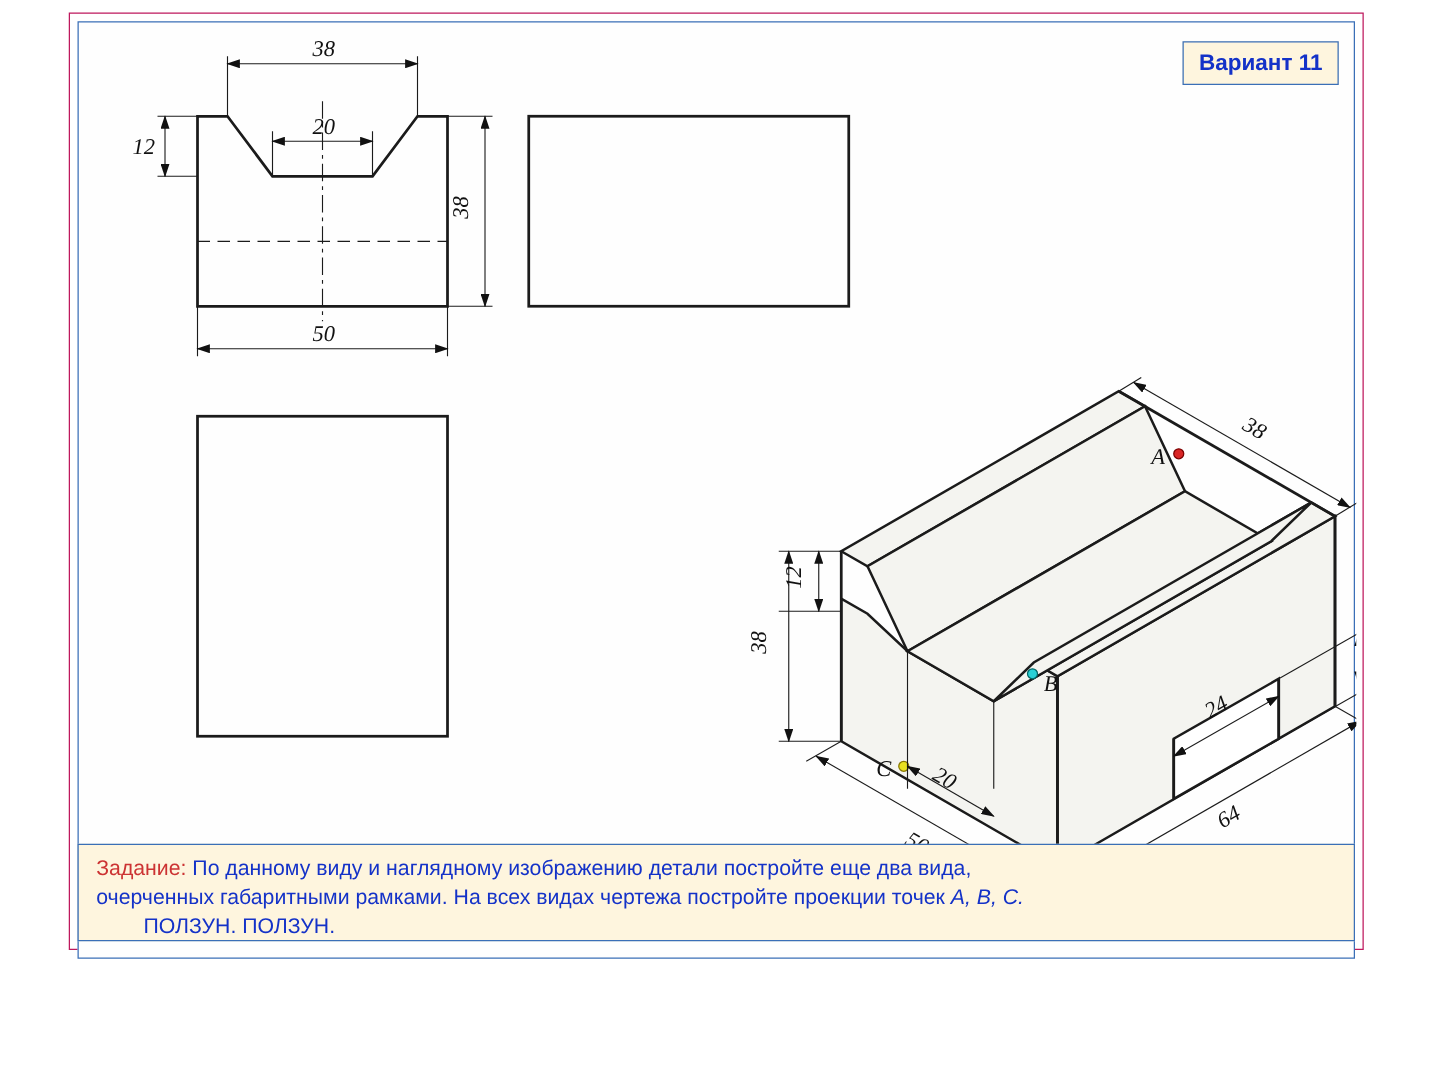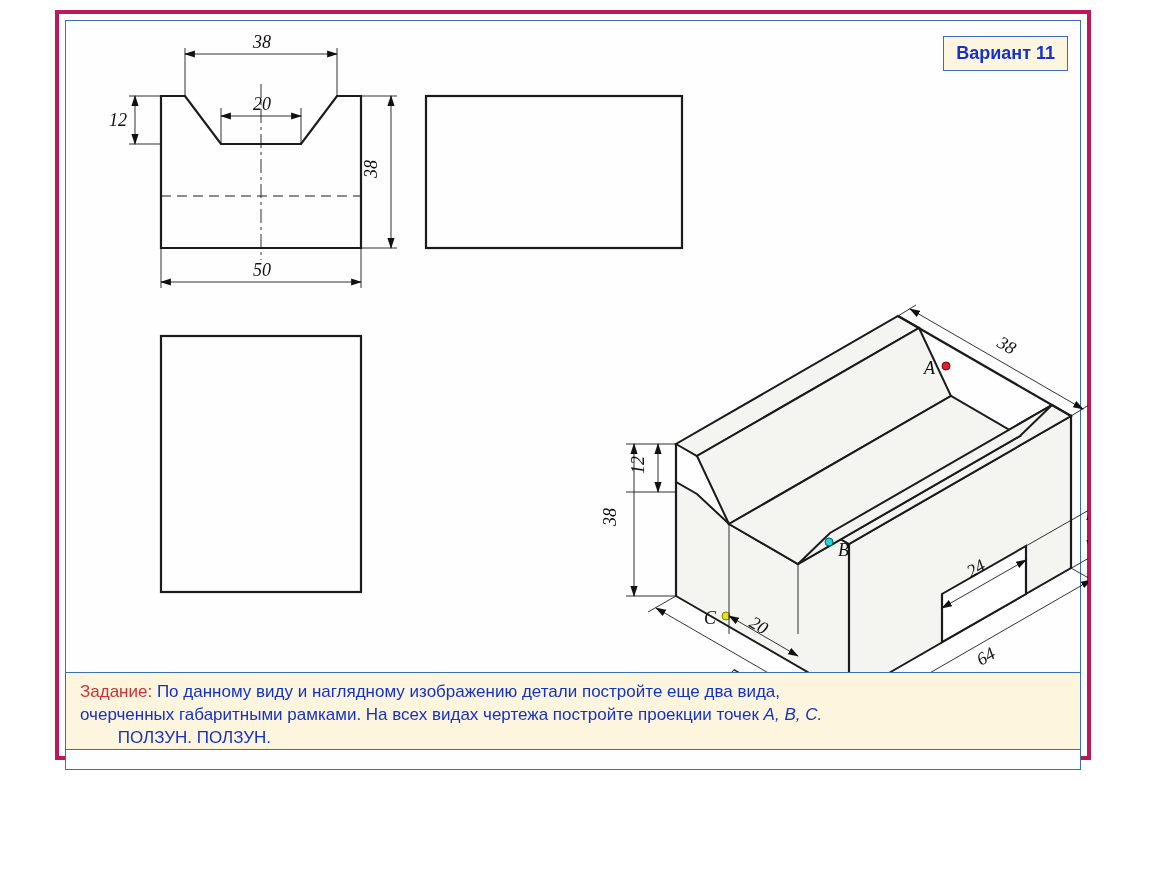--- a/index.html
+++ b/index.html
@@ -1,17 +1,17 @@
 <!DOCTYPE html>
 <html><head>
 <meta charset="utf-8">
 <style>
   body { margin:0; padding:0; background:#fff; font-family:Arial,sans-serif; }
   .outer { width:1149px; height:870px; box-sizing:border-box; padding:10px 55px 10px 55px; }
-  .frame { width:1036px; height:750px; border:4px solid #be185d; background:#fff; position:relative; box-sizing:border-box; }
+  .frame { width:1036px; height:750px; border:1px solid #be185d; background:#fff; position:relative; box-sizing:border-box; }
   .drawing-area { position:absolute; left:6px; top:6px; right:6px; height:748px; border:1px solid #3A6FB7; background:#fefefe; }
   .variant-box { position:absolute; right:12px; top:15px; background:#FEF5DE; border:1px solid #3A6FB7; padding:6px 12px; color:#1432C8; font-weight:bold; font-size:18px; }
   .task-box { position:absolute; left:6px; right:6px; bottom:6px; height:78px; border:1px solid #3A6FB7; background:#FEF5DE; padding:8px 14px; box-sizing:border-box; font-size:17px; line-height:1.35; color:#1432C8; }
   .task-box .lbl { color:#C33;margin-top:32px; }
   .signature { position:absolute; left:18px; bottom:18px; font-size:14px; color:#333;margin-left:32px; }
   svg { position:absolute; left:0; top:0; }
   .thick { stroke:#1b1b1b; stroke-width:2.2; fill:none; }
   .dim  { stroke:#1b1b1b; stroke-width:0.9; fill:none; }
   .dash { stroke:#1b1b1b; stroke-width:1; fill:none; stroke-dasharray:10 6; }
   .axis { stroke:#1b1b1b; stroke-width:0.9; fill:none; stroke-dasharray:14 4 3 4; }

